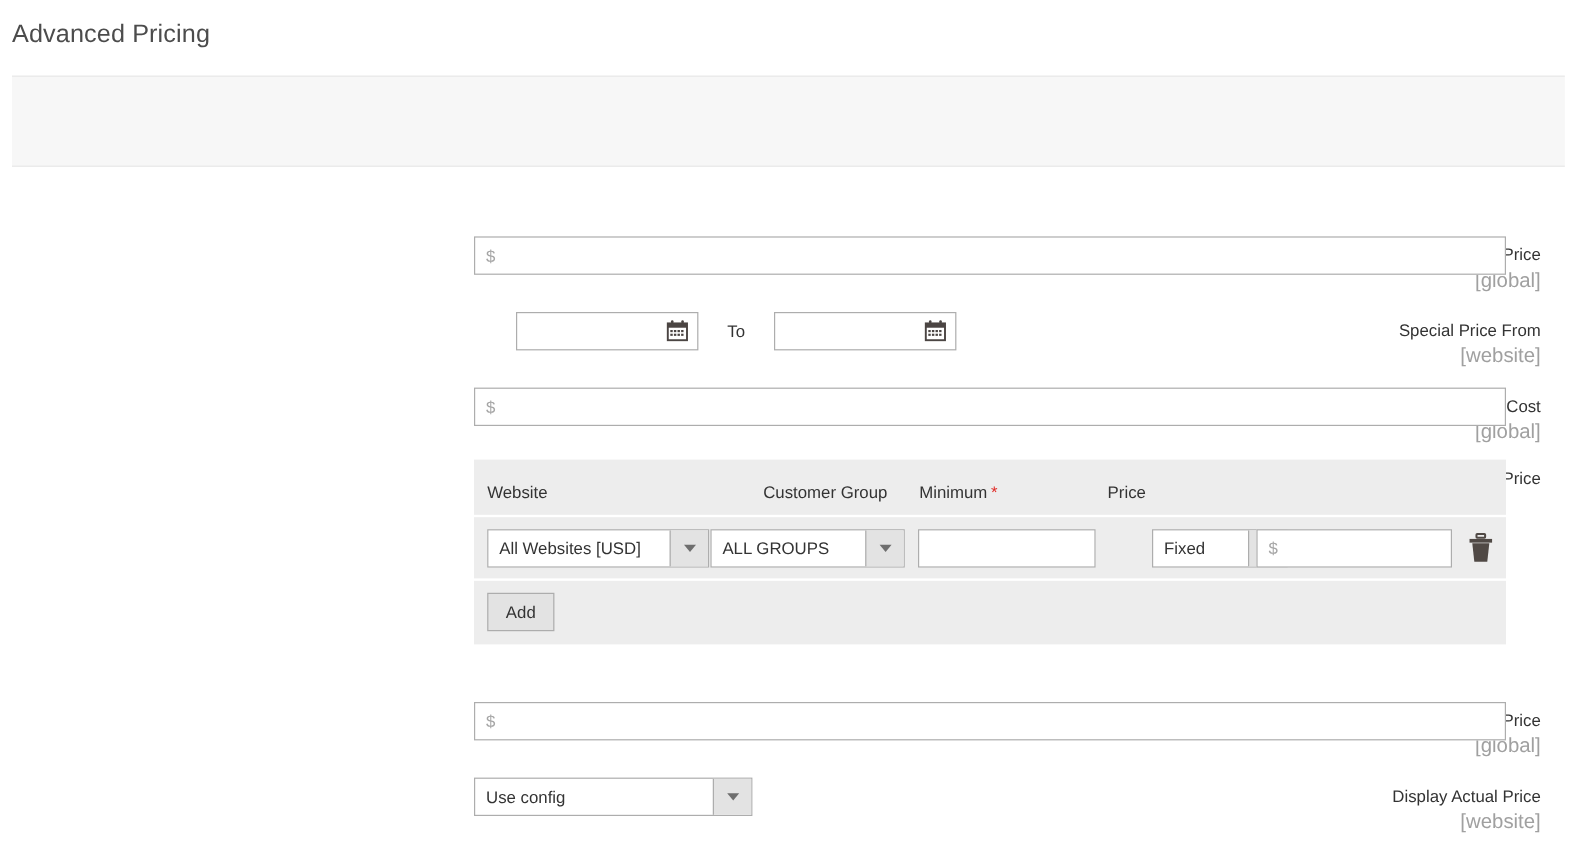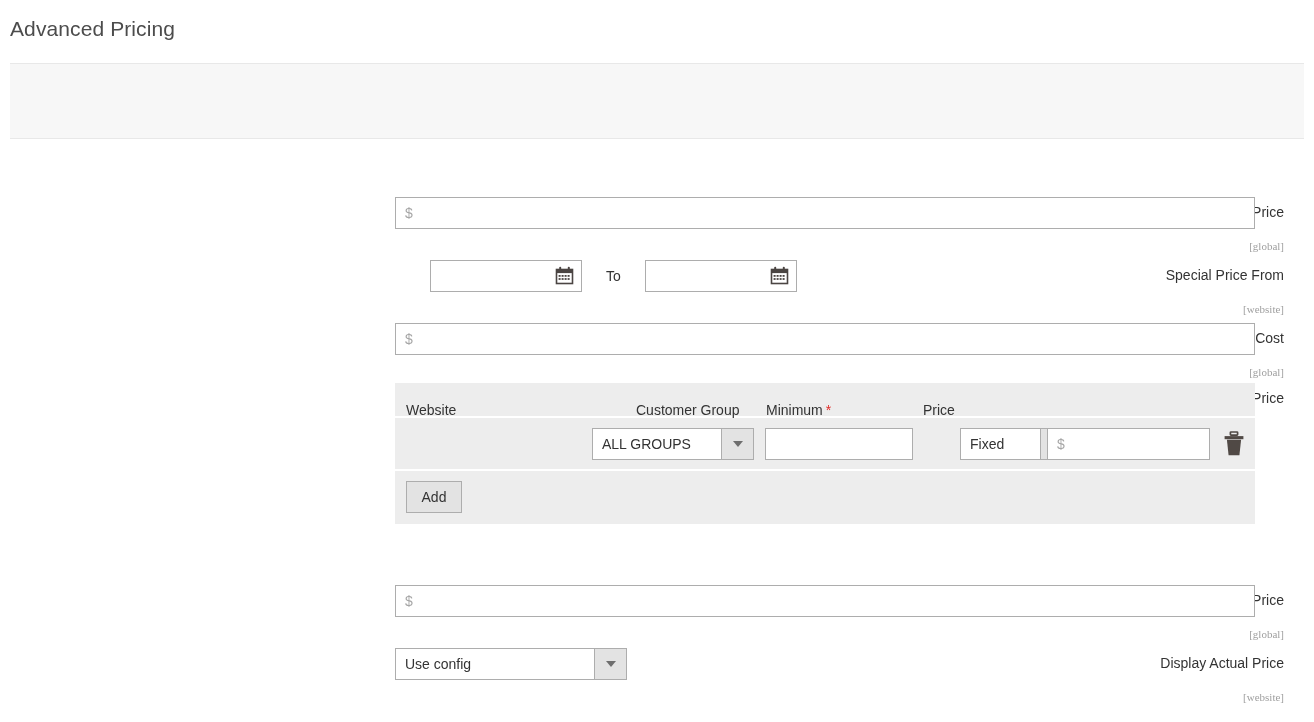--- a/index.html
+++ b/index.html
@@ -56,25 +56,24 @@
     width: 365px;
     text-align: right;
     padding-right: 30px;
     font-size: 14px;
     color: #333333;
     line-height: 18px;
   }
   .field-label .lbl { display: block; }
   .field-label .scope {
     display: block;
-    font-size: 11px;
+    font-size: 17px;
     color: #a0a0a0;
     line-height: 14px;
-    margin-top: 18px;
-    font-family: Liberation Serif, serif;
+    margin-top: 6px;
   }
 
   .field-control {
     position: absolute;
     left: 395px;
   }
 
   
   .txt {
     height: 32px;
@@ -156,21 +155,21 @@
 
   
   .cgp-table {
     position: absolute;
     left: 395px;
     top: 0;
     width: 860px;
     background: #ededed;
   }
   .cgp-head {
-    height: 35px;
+    height: 48px;
     position: relative;
     border-bottom: 2px solid #ffffff;
     text-decoration: underline;
   }
   .cgp-head .th {
     position: absolute;
     top: 18px;
     font-size: 14px;
     color: #333333;
     line-height: 18px;
@@ -304,20 +303,28 @@
 
       <div class="cgp-head">
         <div class="th" style="left:11px;">Website</div>
         <div class="th" style="left:197px;margin-left:44px;">Customer Group</div>
         <div class="th" style="left:371px;"><span>Minimum</span><span class="req-star">*</span></div>
         <div class="th" style="left:528px;">Price</div>
       </div>
 
       <div class="cgp-body">
 
+        <div class="cell" style="left:11px;">
+          <span class="sel" style="width:185px;">
+            <span class="sel-text" style="width:152px;">All Websites [USD]</span>
+            <span class="sel-btn">
+                <span class="caret"></span>
+              </span>
+          </span>
+        </div>
 
         <div class="cell" style="left:197px;">
           <span class="sel" style="width:162px;">
             <span class="sel-text" style="width:129px;">ALL GROUPS</span>
             <span class="sel-btn">
                 <span class="caret"></span>
               </span>
           </span>
         </div>
 

